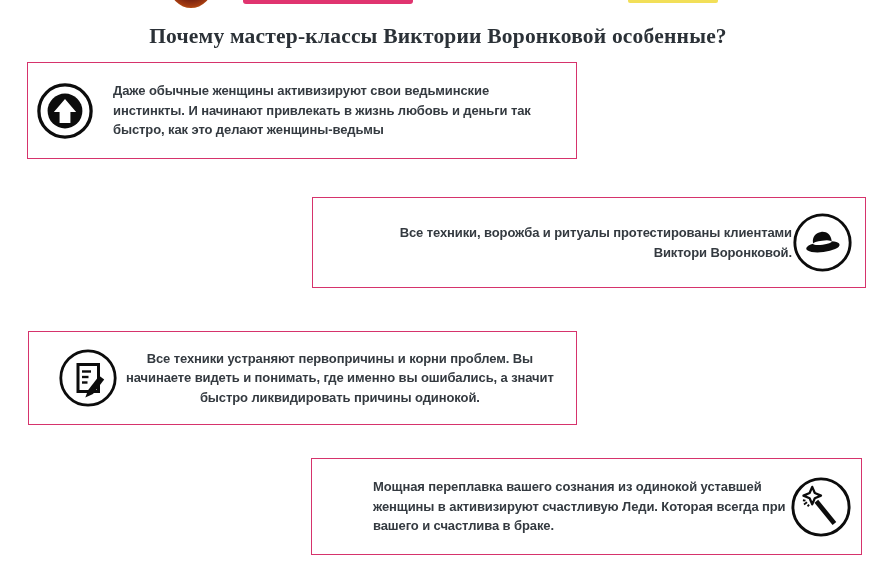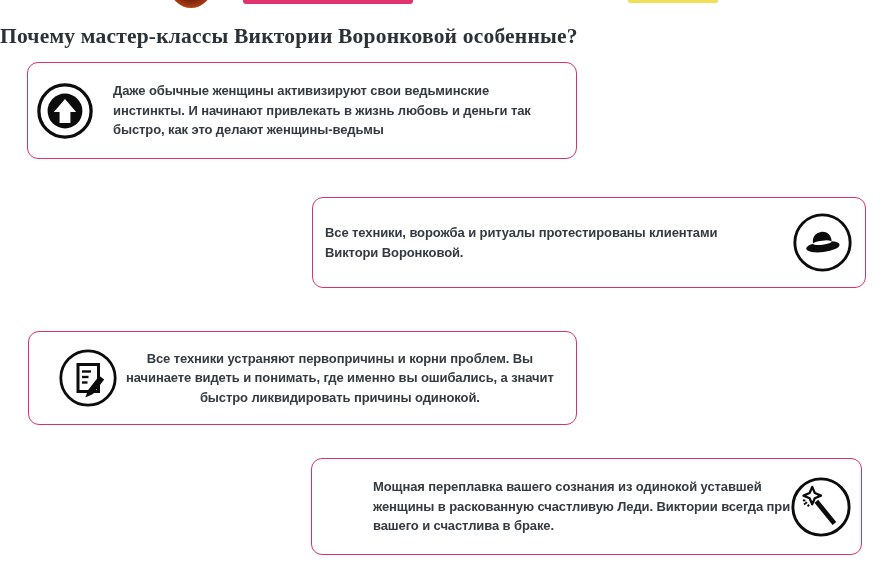--- a/index.html
+++ b/index.html
@@ -11,40 +11,40 @@
   .avatar-partial{
     position:absolute;left:170px;top:-34px;width:42px;height:42px;border-radius:50%;
     background:radial-gradient(circle at 50% 42%, #4d120e 0%, #6e1c10 45%, #a23a10 70%, #da7a22 88%, #f2d9b8 100%);
     box-shadow:0 0 0 3px #ffffff;
   }
   .bar{position:absolute;top:0;}
   .bar-pink{left:243px;width:170px;height:4px;background:#e0346f;border-radius:0 0 3px 3px;}
   .bar-yellow{left:628px;width:90px;height:3px;background:#f2df58;border-radius:0 0 2px 2px;}
   
   .page-title{
-    position:absolute;top:10px;left:0;right:16px;text-align:left;
+    position:absolute;top:10px;left:0;right:16px;text-align:center;
     font-family:"Liberation Serif", serif;font-weight:700;font-size:21.5px;
     color:#2b3137;letter-spacing:0.2px;
   }
   
   .card{
-    position:absolute;background:#ffffff;border:1.6px solid #d6336c;border-radius:11px;
+    position:absolute;background:#ffffff;border:1.6px solid #d6336c;border-radius:0;
     display:flex;align-items:center;box-sizing:border-box;
   }
   #card1{left:27px;top:62px;width:550px;height:97px;}
   #card2{left:312px;top:197px;width:554px;height:91px;}
   #card3{left:28px;top:331px;width:549px;height:94px;text-align:center;}
   #card4{left:311px;top:458px;width:551px;height:97px;padding-left:48px;}
   .card-text{color:#343a40;font-size:13px;font-weight:700;line-height:19.5px;letter-spacing:-0.1px;}
   .card-text .line{white-space:nowrap;}
   .grow{flex:1;}
   .icon-wrap{flex:0 0 auto;display:flex;align-items:center;justify-content:center;}
   #card1 .icon-wrap{margin-left:8px;}
   #card1 .card-text{margin-left:19px;}
-  #card2 .card-text{margin-left:12px;}
+  #card2 .card-text{margin-left:12px;text-align:right;}
   #card2 .icon-wrap{margin-right:12px;}
   #card3 .icon-wrap{margin-left:29px;}
   #card3 .card-text{margin-left:8px;}
   #card4 .card-text{margin-left:13px;}
   #card4 .icon-wrap{margin-right:9px;}
   svg{display:block;}
 </style>
 </head>
 <body>
 
@@ -102,21 +102,21 @@
     <div class="card-text">
       <div class="line">Все техники устраняют первопричины и корни проблем. Вы</div>
       <div class="line">начинаете видеть и понимать, где именно вы ошибались, а значит</div>
       <div class="line">быстро ликвидировать причины одинокой.</div>
     </div>
   </div>
 
   <div class="card" id="card4">
     <div class="card-text grow">
       <div class="line">Мощная переплавка вашего сознания из одинокой уставшей</div>
-      <div class="line">женщины в раскованную счастливую Леди. Виктории всегда при</div>
+      <div class="line">женщины в активизируют счастливую Леди. Которая всегда при</div>
       <div class="line">вашего и счастлива в браке.</div>
     </div>
     <span class="icon-wrap">
       <svg width="62" height="62" viewBox="0 0 60 60">
         <circle cx="30" cy="30" r="27.2" fill="#ffffff" stroke="#0c0c0c" stroke-width="2.8"></circle>
         <line x1="25.5" y1="24.5" x2="43" y2="46" stroke="#0c0c0c" stroke-width="4.6"></line>
         <path d="M21.5 10.5 L24 16.5 L30 19 L24 21.5 L21.5 27.5 L19 21.5 L13 19 L19 16.5 Z" fill="#ffffff" stroke="#0c0c0c" stroke-width="2.2" stroke-linejoin="round"></path>
         <line x1="13.5" y1="27.5" x2="16.5" y2="25.5" stroke="#0c0c0c" stroke-width="1.8"></line>
         <line x1="12.5" y1="23.5" x2="15" y2="23.8" stroke="#0c0c0c" stroke-width="1.8"></line>
         <line x1="17" y1="29.5" x2="18.5" y2="27.8" stroke="#0c0c0c" stroke-width="1.8"></line>

